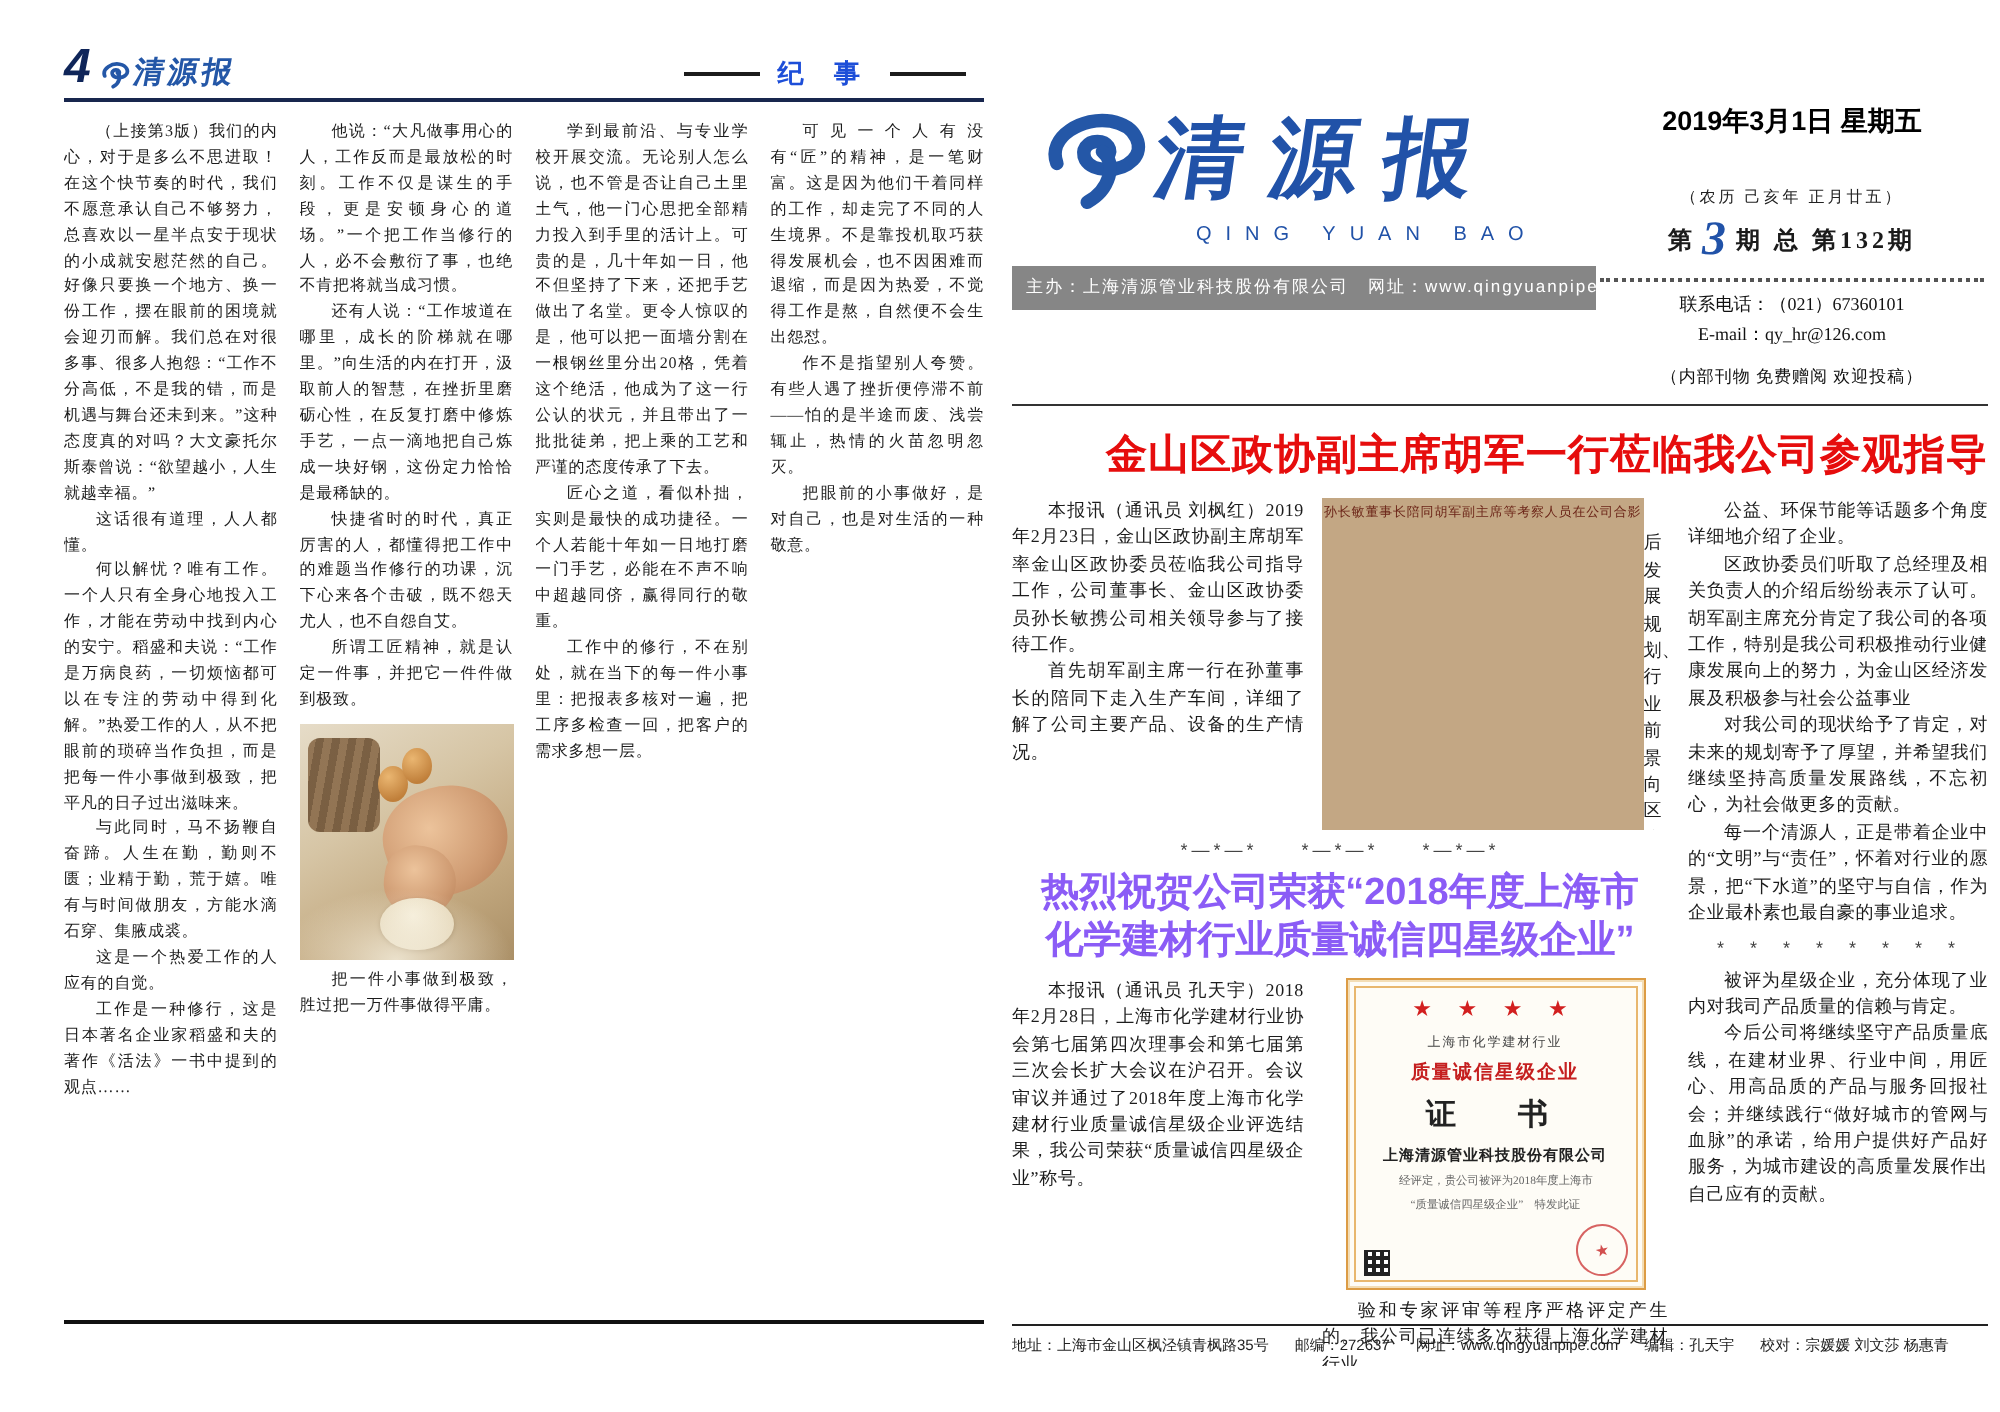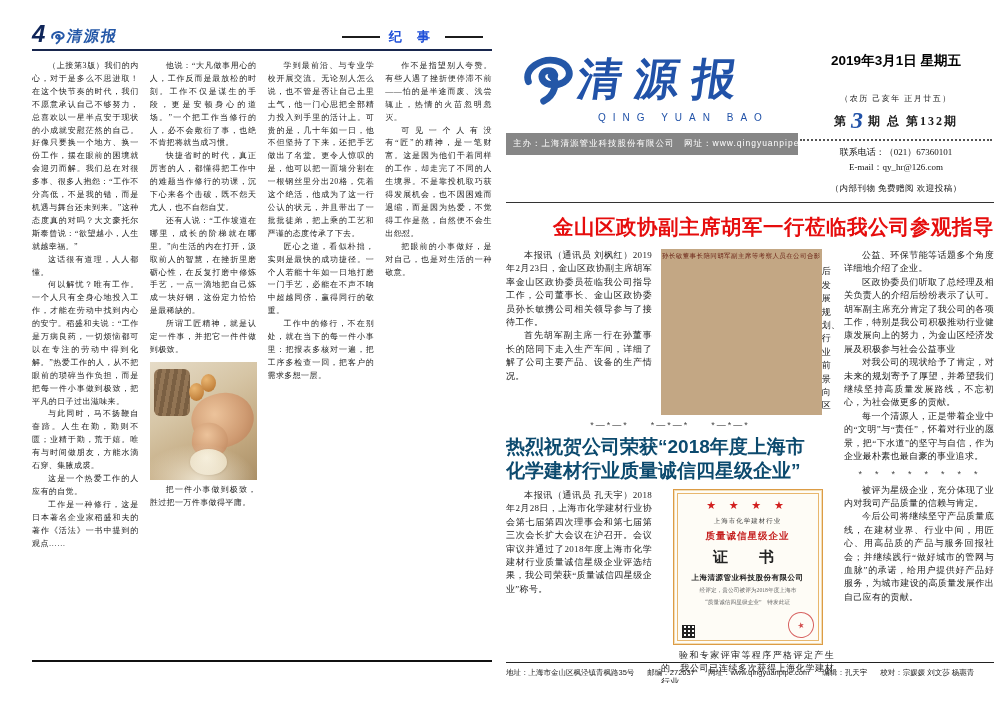--- a/index.html
+++ b/index.html
@@ -88,21 +88,21 @@
   .person:nth-child(10){height:51px}.person:nth-child(10) .torso{background:#d8a7ad}
   .person:nth-child(11){height:55px}.person:nth-child(11) .torso{background:#20242e}
   .person:nth-child(12){height:52px}.person:nth-child(12) .torso{background:#642731}
   .person:nth-child(13){height:57px}.person:nth-child(13) .torso{background:#171a21}
   .person:nth-child(14){height:50px}.person:nth-child(14) .torso{background:#2a2e3a}
   .photo-caption{background:#c3a784;color:#6b2417;font-size:6.5px;text-align:center;padding:2.5px 1px;
      letter-spacing:.4px;white-space:nowrap;overflow:hidden;}
   .below-photo{margin-top:3px;overflow:hidden;flex:1;}
   .star-divider{text-align:center;color:#444;font-size:9px;letter-spacing:2px;margin:4px 0 3px;
      font-family:"Liberation Sans","DejaVu Sans",sans-serif;white-space:nowrap;overflow:hidden;}
-  .headline2{color:#0c4a6e;text-align:left;font-family:"Liberation Sans","DejaVu Sans",sans-serif;
+  .headline2{color:#8b5cf6;text-align:center;font-family:"Liberation Sans","DejaVu Sans",sans-serif;
      font-weight:700;font-size:19px;line-height:23.5px;margin:2px 0 7px;white-space:nowrap;}
   .a2-row{display:flex;gap:9px;height:208px;overflow:hidden;}
   .a2-left{flex:0 0 146px;overflow:hidden;}
   .a2-mid{flex:1;display:flex;flex-direction:column;align-items:center;min-width:0;}
   
   .certificate{width:150px;height:156px;margin:0 0 4px;position:relative;background:#fefcf6;
      border:1px solid #dc9c45;box-shadow:0 0 0 1px #f3ddb5 inset;padding:8px 8px 6px;box-sizing:border-box;
      display:flex;flex-direction:column;align-items:center;}
   .certificate::before{content:"";position:absolute;inset:3px;border:1px solid #e8b76e;pointer-events:none;}
   .cert-stars{color:#d21f1f;font-size:11px;letter-spacing:5px;line-height:1;margin-top:2px;}
@@ -150,22 +150,22 @@
           <p class="para">（上接第3版）我们的内心，对于是多么不思进取！在这个快节奏的时代，我们不愿意承认自己不够努力，总喜欢以一星半点安于现状的小成就安慰茫然的自己。好像只要换一个地方、换一份工作，摆在眼前的困境就会迎刃而解。我们总在对很多事、很多人抱怨：“工作不分高低，不是我的错，而是机遇与舞台还未到来。”这种态度真的对吗？大文豪托尔斯泰曾说：“欲望越小，人生就越幸福。”</p>
           <p class="para">这话很有道理，人人都懂。</p>
           <p class="para">何以解忧？唯有工作。一个人只有全身心地投入工作，才能在劳动中找到内心的安宁。稻盛和夫说：“工作是万病良药，一切烦恼都可以在专注的劳动中得到化解。”热爱工作的人，从不把眼前的琐碎当作负担，而是把每一件小事做到极致，把平凡的日子过出滋味来。</p>
           <p class="para">与此同时，马不扬鞭自奋蹄。人生在勤，勤则不匮；业精于勤，荒于嬉。唯有与时间做朋友，方能水滴石穿、集腋成裘。</p>
           <p class="para">这是一个热爱工作的人应有的自觉。</p>
           <p class="para">工作是一种修行，这是日本著名企业家稻盛和夫的著作《活法》一书中提到的观点……</p>
         </div>
       <div class="col">
         <div>
             <p class="para">他说：“大凡做事用心的人，工作反而是最放松的时刻。工作不仅是谋生的手段，更是安顿身心的道场。”一个把工作当修行的人，必不会敷衍了事，也绝不肯把将就当成习惯。</p>
+            <p class="para">还有人说：“工作坡道在哪里，成长的阶梯就在哪里。”向生活的内在打开，汲取前人的智慧，在挫折里磨砺心性，在反复打磨中修炼手艺，一点一滴地把自己炼成一块好钢，这份定力恰恰是最稀缺的。</p>
             <p class="para">快捷省时的时代，真正厉害的人，都懂得把工作中的难题当作修行的功课，沉下心来各个击破，既不怨天尤人，也不自怨自艾。</p>
-            <p class="para">还有人说：“工作坡道在哪里，成长的阶梯就在哪里。”向生活的内在打开，汲取前人的智慧，在挫折里磨砺心性，在反复打磨中修炼手艺，一点一滴地把自己炼成一块好钢，这份定力恰恰是最稀缺的。</p>
             <p class="para">所谓工匠精神，就是认定一件事，并把它一件件做到极致。</p>
           </div>
         <figure class="dough-photo">
           <div class="dp-basket"></div>
           <div class="dp-egg e1"></div>
           <div class="dp-egg e2"></div>
           <div class="dp-hand h1"></div>
           <div class="dp-hand h2"></div>
           <div class="dp-dough"></div>
           <div class="dp-flour"></div>
@@ -173,22 +173,22 @@
         <div>
             <p class="para">把一件小事做到极致，胜过把一万件事做得平庸。</p>
           </div>
       </div>
       <div class="col">
           <p class="para">学到最前沿、与专业学校开展交流。无论别人怎么说，也不管是否让自己土里土气，他一门心思把全部精力投入到手里的活计上。可贵的是，几十年如一日，他不但坚持了下来，还把手艺做出了名堂。更令人惊叹的是，他可以把一面墙分割在一根钢丝里分出20格，凭着这个绝活，他成为了这一行公认的状元，并且带出了一批批徒弟，把上乘的工艺和严谨的态度传承了下去。</p>
           <p class="para">匠心之道，看似朴拙，实则是最快的成功捷径。一个人若能十年如一日地打磨一门手艺，必能在不声不响中超越同侪，赢得同行的敬重。</p>
           <p class="para">工作中的修行，不在别处，就在当下的每一件小事里：把报表多核对一遍，把工序多检查一回，把客户的需求多想一层。</p>
         </div>
       <div class="col">
+          <p class="para">可见一个人有没有“匠”的精神，是一笔财富。这是因为他们干着同样的工作，却走完了不同的人生境界。不是靠投机取巧获得发展机会，也不因困难而退缩，而是因为热爱，不觉得工作是熬，自然便不会生出怨怼。</p>
           <p class="para">作不是指望别人夸赞。有些人遇了挫折便停滞不前——怕的是半途而废、浅尝辄止，热情的火苗忽明忽灭。</p>
-          <p class="para">可见一个人有没有“匠”的精神，是一笔财富。这是因为他们干着同样的工作，却走完了不同的人生境界。不是靠投机取巧获得发展机会，也不因困难而退缩，而是因为热爱，不觉得工作是熬，自然便不会生出怨怼。</p>
           <p class="para">把眼前的小事做好，是对自己，也是对生活的一种敬意。</p>
         </div>
     </div>
     <div class="lp-bottomrule"></div>
   </section>
 
   <section class="page page-right">
     <header class="masthead">
       <div class="mast-left">
         <div class="mast-logo-row">

